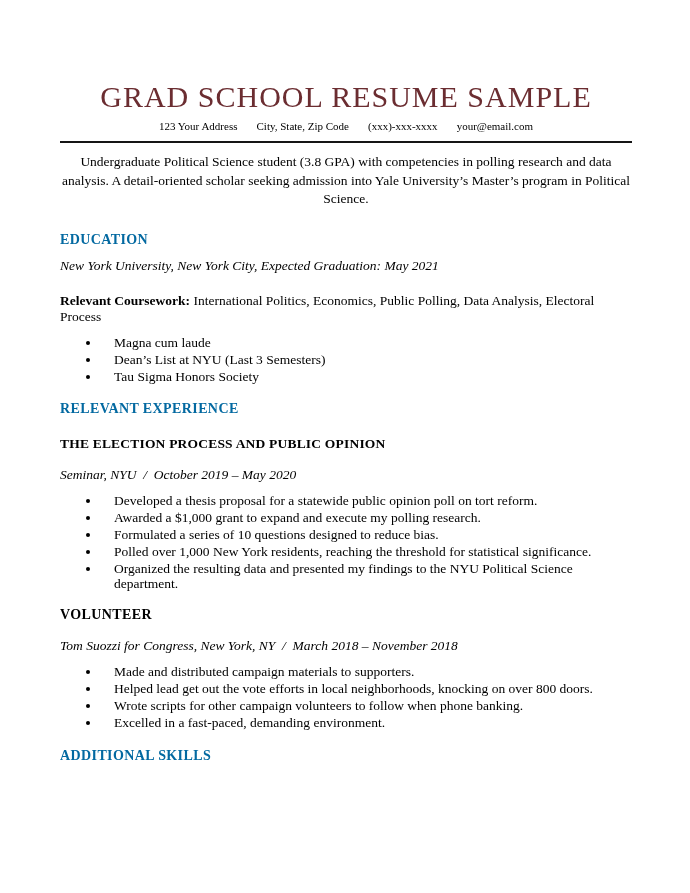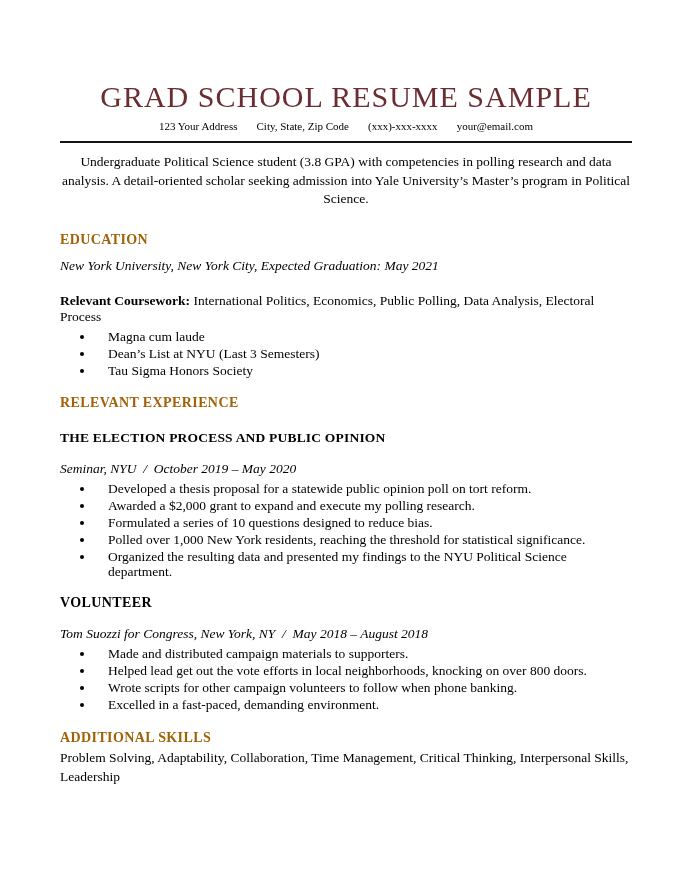--- a/index.html
+++ b/index.html
@@ -38,29 +38,29 @@
     margin: 9px 0 0 0;
   }
   .summary {
     margin-top: 10px;
     line-height: 1.38;
   }
   .sec-heading {
     font-size: 14px;
     font-weight: bold;
     letter-spacing: 0.4px;
-    color: #a16207;
+    color: #0369a1;
   }
   .sec-heading.black { color: #000000; }
   .degree-line { margin-top: 11px; font-weight: bold; }
   .italic-line { font-style: italic; white-space: pre-wrap; }
   .coursework-line { margin-top: 19px; }
   .coursework-line .lbl { font-weight: bold; }
   ul.bullets {
-    margin: 4px;
+    margin: 10px;
     padding-left: 31px;
   }
   ul.bullets li {
     padding-left: 13px;
     line-height: 1.14;
     margin-top: 1.5px;
   }
   .role-title { font-weight: bold; font-size: 13.5px; letter-spacing: 0.2px; }
   .skills-text { margin-top: 3px; line-height: 1.38; }
 
@@ -105,31 +105,30 @@
     <li>Magna cum laude</li>
     <li>Dean’s List at NYU (Last 3 Semesters)</li>
     <li>Tau Sigma Honors Society</li>
   </ul>
 
   <div class="sec-heading mt-exp-h">RELEVANT EXPERIENCE</div>
   <div class="role-title mt-role">THE ELECTION PROCESS AND PUBLIC OPINION</div>
   <div class="italic-line mt-meta">Seminar, NYU  /  October 2019 – May 2020</div>
   <ul class="bullets mt-exp-ul">
     <li>Developed a thesis proposal for a statewide public opinion poll on tort reform.</li>
-    <li>Awarded a $2,000 grant to expand and execute my polling research.</li>
+    <li>Awarded a $1,000 grant to expand and execute my polling research.</li>
     <li>Formulated a series of 10 questions designed to reduce bias.</li>
     <li>Polled over 1,000 New York residents, reaching the threshold for statistical significance.</li>
     <li>Organized the resulting data and presented my findings to the NYU Political Science department.</li>
   </ul>
 
   <div class="sec-heading black mt-vol-h">VOLUNTEER</div>
-  <div class="italic-line mt-meta">Tom Suozzi for Congress, New York, NY  /  May 2018 – August 2018</div>
+  <div class="italic-line mt-meta">Tom Suozzi for Congress, New York, NY  /  March 2018 – November 2018</div>
   <ul class="bullets mt-vol-ul">
     <li>Made and distributed campaign materials to supporters.</li>
     <li>Helped lead get out the vote efforts in local neighborhoods, knocking on over 800 doors.</li>
     <li>Wrote scripts for other campaign volunteers to follow when phone banking.</li>
     <li>Excelled in a fast-paced, demanding environment.</li>
   </ul>
 
   <div class="sec-heading mt-skl-h">ADDITIONAL SKILLS</div>
-  <div class="skills-text">Problem Solving, Adaptability, Collaboration, Time Management, Critical Thinking, Interpersonal Skills, Leadership</div>
 
 </div>
 
 </body></html>

